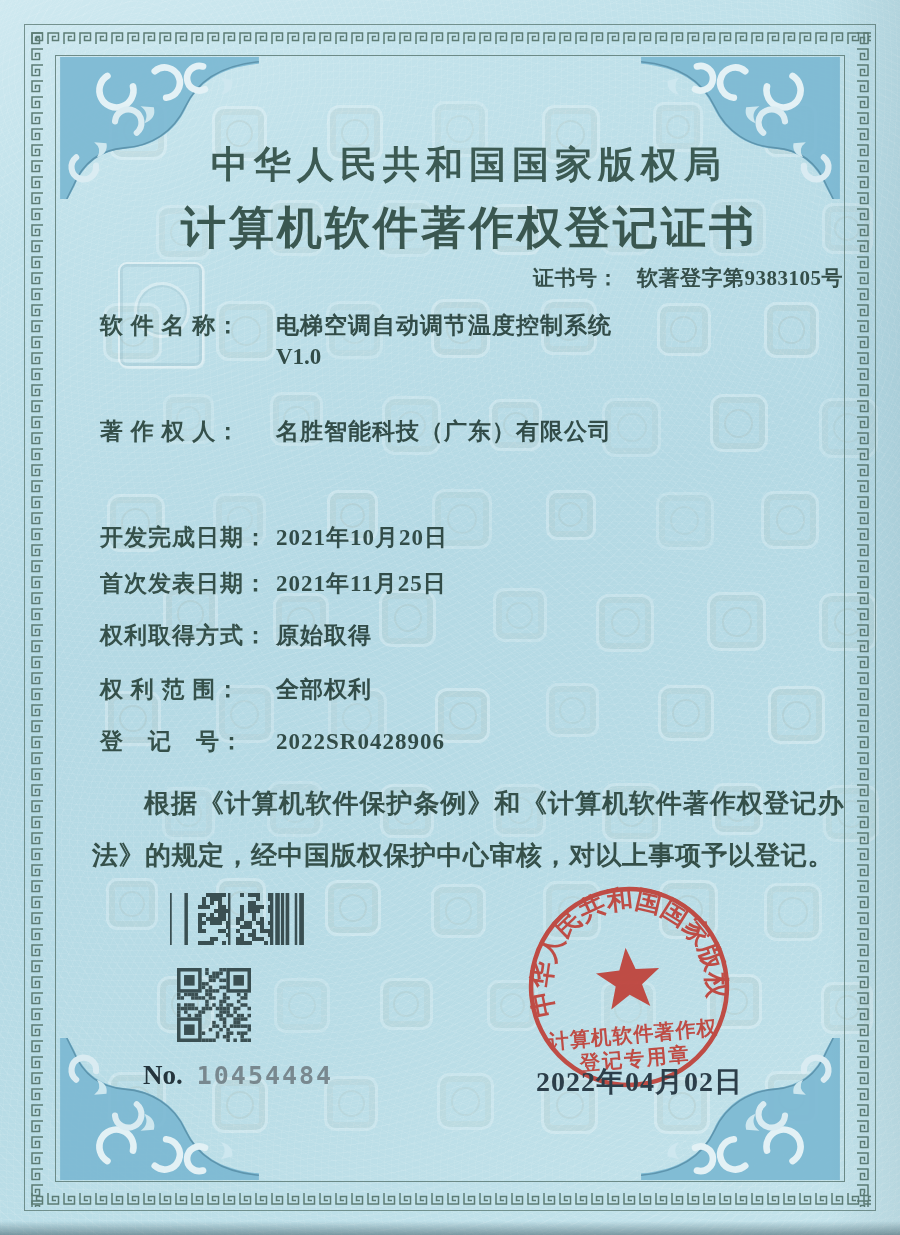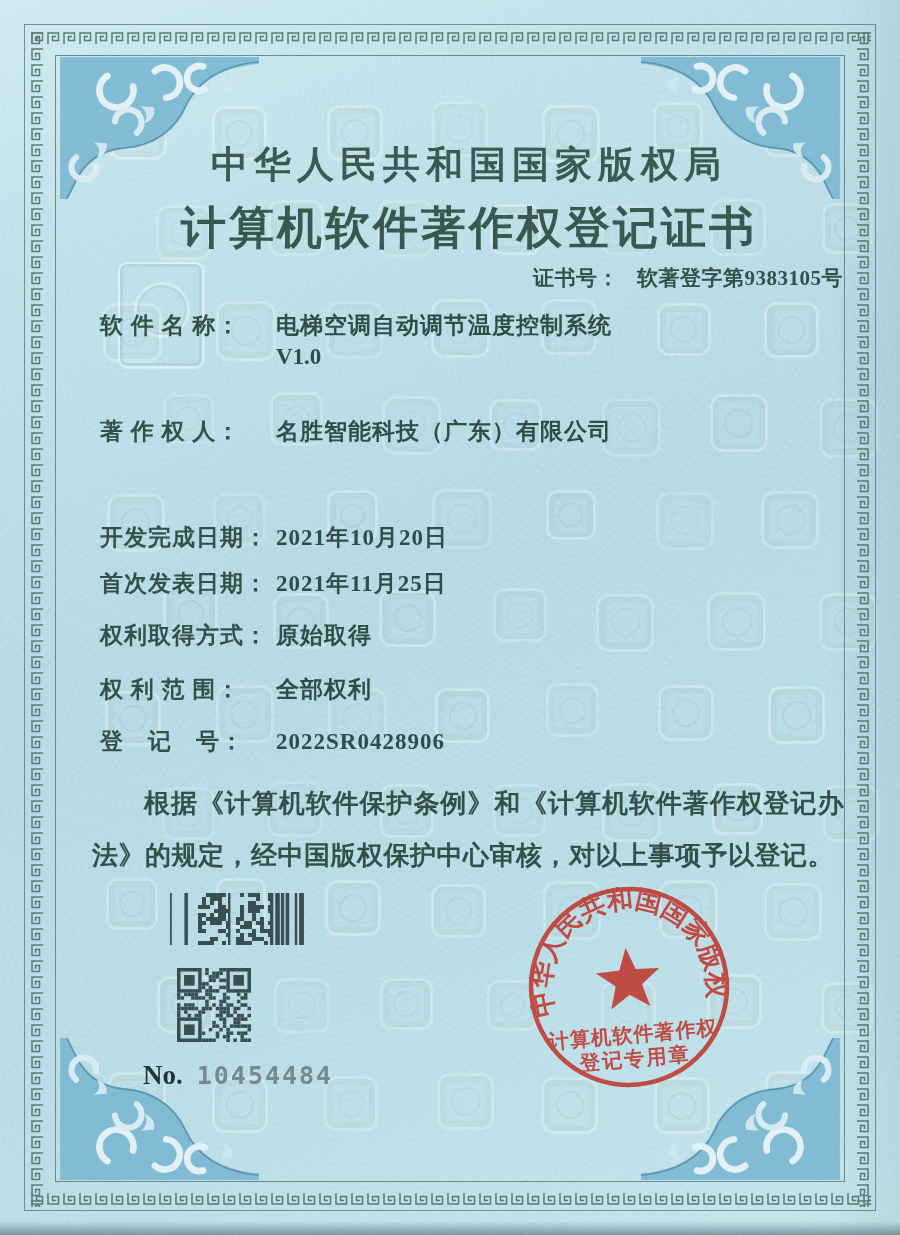--- a/index.html
+++ b/index.html
@@ -526,15 +526,16 @@
     </defs>
     <circle cx="106" cy="106" r="97" fill="none" stroke="#bf4038" stroke-width="4.5"></circle>
     <text font-size="26" font-weight="bold" fill="#bf4038">
       <textPath href="#sealArc" startOffset="2" textLength="310" lengthAdjust="spacingAndGlyphs">中华人民共和国国家版权局</textPath>
     </text>
     <polygon fill="#bf4038" points="106,67 114.1,88.8 137.4,89.8 119.1,104.3 125.4,126.7 106,113.8 86.6,126.7 92.9,104.3 74.6,89.8 97.9,88.8"></polygon>
     <text x="106" y="160" text-anchor="middle" font-size="20" font-weight="bold" fill="#bf4038" letter-spacing="1">计算机软件著作权</text>
     <text x="106" y="184" text-anchor="middle" font-size="20" font-weight="bold" fill="#bf4038" letter-spacing="2">登记专用章</text>
   </svg>
 
+  <div class="issue-date">2022年04月02日</div>
 
   <div class="vignette"></div>
 </div>
 
 </body></html>

